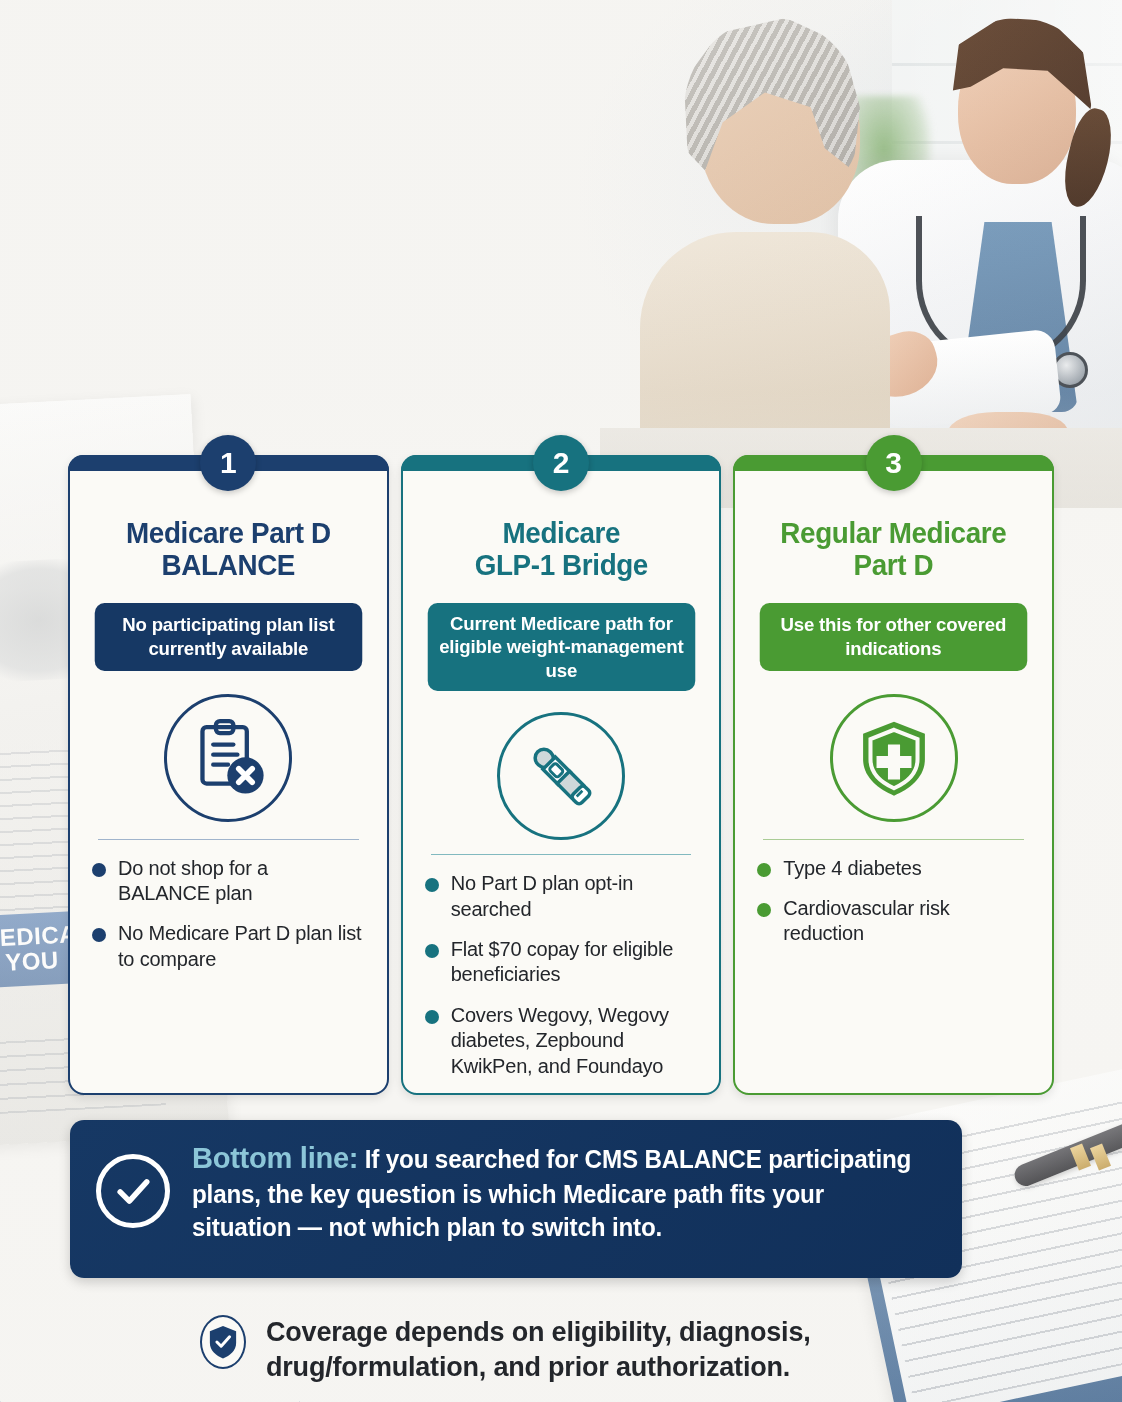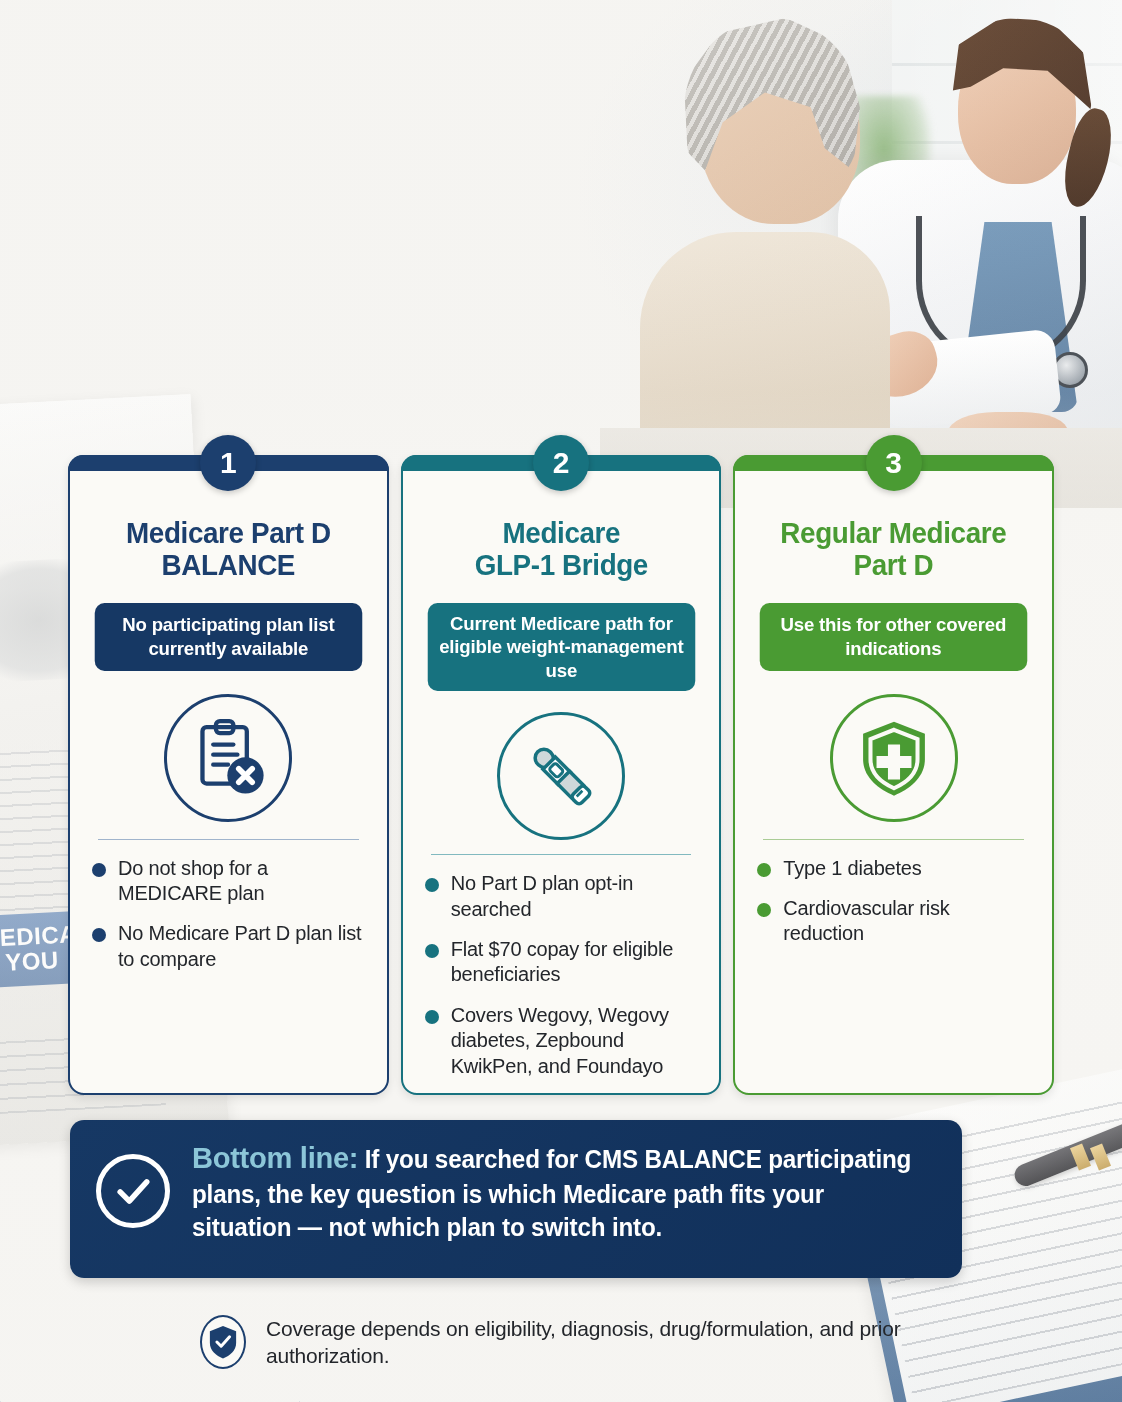--- a/index.html
+++ b/index.html
@@ -368,22 +368,23 @@
   .footer {
     position: absolute; left: 200px; top: 1315px;
     display: flex; align-items: flex-start; gap: 20px;
   }
   .shield-badge {
     flex: 0 0 auto; width: 46px; height: 54px;
     display: flex; align-items: center; justify-content: center;
     border-radius: 50%; border: 2px solid #1c3f6e; background: #fbfaf6;
   }
   .footer-text {
-    font-size: 21px; color: #23262b; line-height: 1.3; letter-spacing: -.2px;
+    font-size: 27px; color: #23262b; line-height: 1.3; letter-spacing: -.2px;
     max-width: 640px;
+    font-weight: bold;
   }
 </style>
 </head>
 <body>
 
 <div id="page">
 
   <div class="bg-photo">
     <div class="shelf"></div>
     <div class="shelf-obj1"></div>
@@ -448,21 +449,21 @@
             <line x1="21" y1="37" x2="32" y2="37" stroke="#1c3f6e" stroke-width="3.2" stroke-linecap="round"></line>
             <circle cx="45" cy="45" r="13.5" fill="#1c3f6e"></circle>
             <path d="M40 40 L50 50 M50 40 L40 50" stroke="#ffffff" stroke-width="4.2" stroke-linecap="round"></path>
           </svg>
         </div>
       </div>
       <div class="hr"></div>
       <ul class="bullets">
         <li class="bullet">
           <span class="dot"></span>
-          <span class="bullet-text">Do not shop for a MEDICARE plan</span>
+          <span class="bullet-text">Do not shop for a BALANCE plan</span>
         </li>
         <li class="bullet">
           <span class="dot"></span>
           <span class="bullet-text">No Medicare Part D plan list to compare</span>
         </li>
       </ul>
     </div>
 
     <div class="card teal">
       <div class="card-topbar"></div>
@@ -517,21 +518,21 @@
             <path d="M32 5 L55 14 V33 C55 46 44 55 32 60 C20 55 9 46 9 33 V14 Z" fill="#4a9b33"></path>
             <path d="M32 11 L49.5 18 V33 C49.5 43.5 41 50.5 32 54.5 C23 50.5 14.5 43.5 14.5 33 V18 Z" fill="none" stroke="#fbfaf6" stroke-width="3"></path>
             <path d="M27.5 22 H36.5 V30.5 H45 V39.5 H36.5 V48 H27.5 V39.5 H19 V30.5 H27.5 Z" fill="#fbfaf6"></path>
           </svg>
         </div>
       </div>
       <div class="hr"></div>
       <ul class="bullets">
         <li class="bullet">
           <span class="dot"></span>
-          <span class="bullet-text">Type 1 diabetes</span>
+          <span class="bullet-text">Type 4 diabetes</span>
         </li>
         <li class="bullet">
           <span class="dot"></span>
           <span class="bullet-text">Cardiovascular risk reduction</span>
         </li>
       </ul>
     </div>
 
   </div>
 

